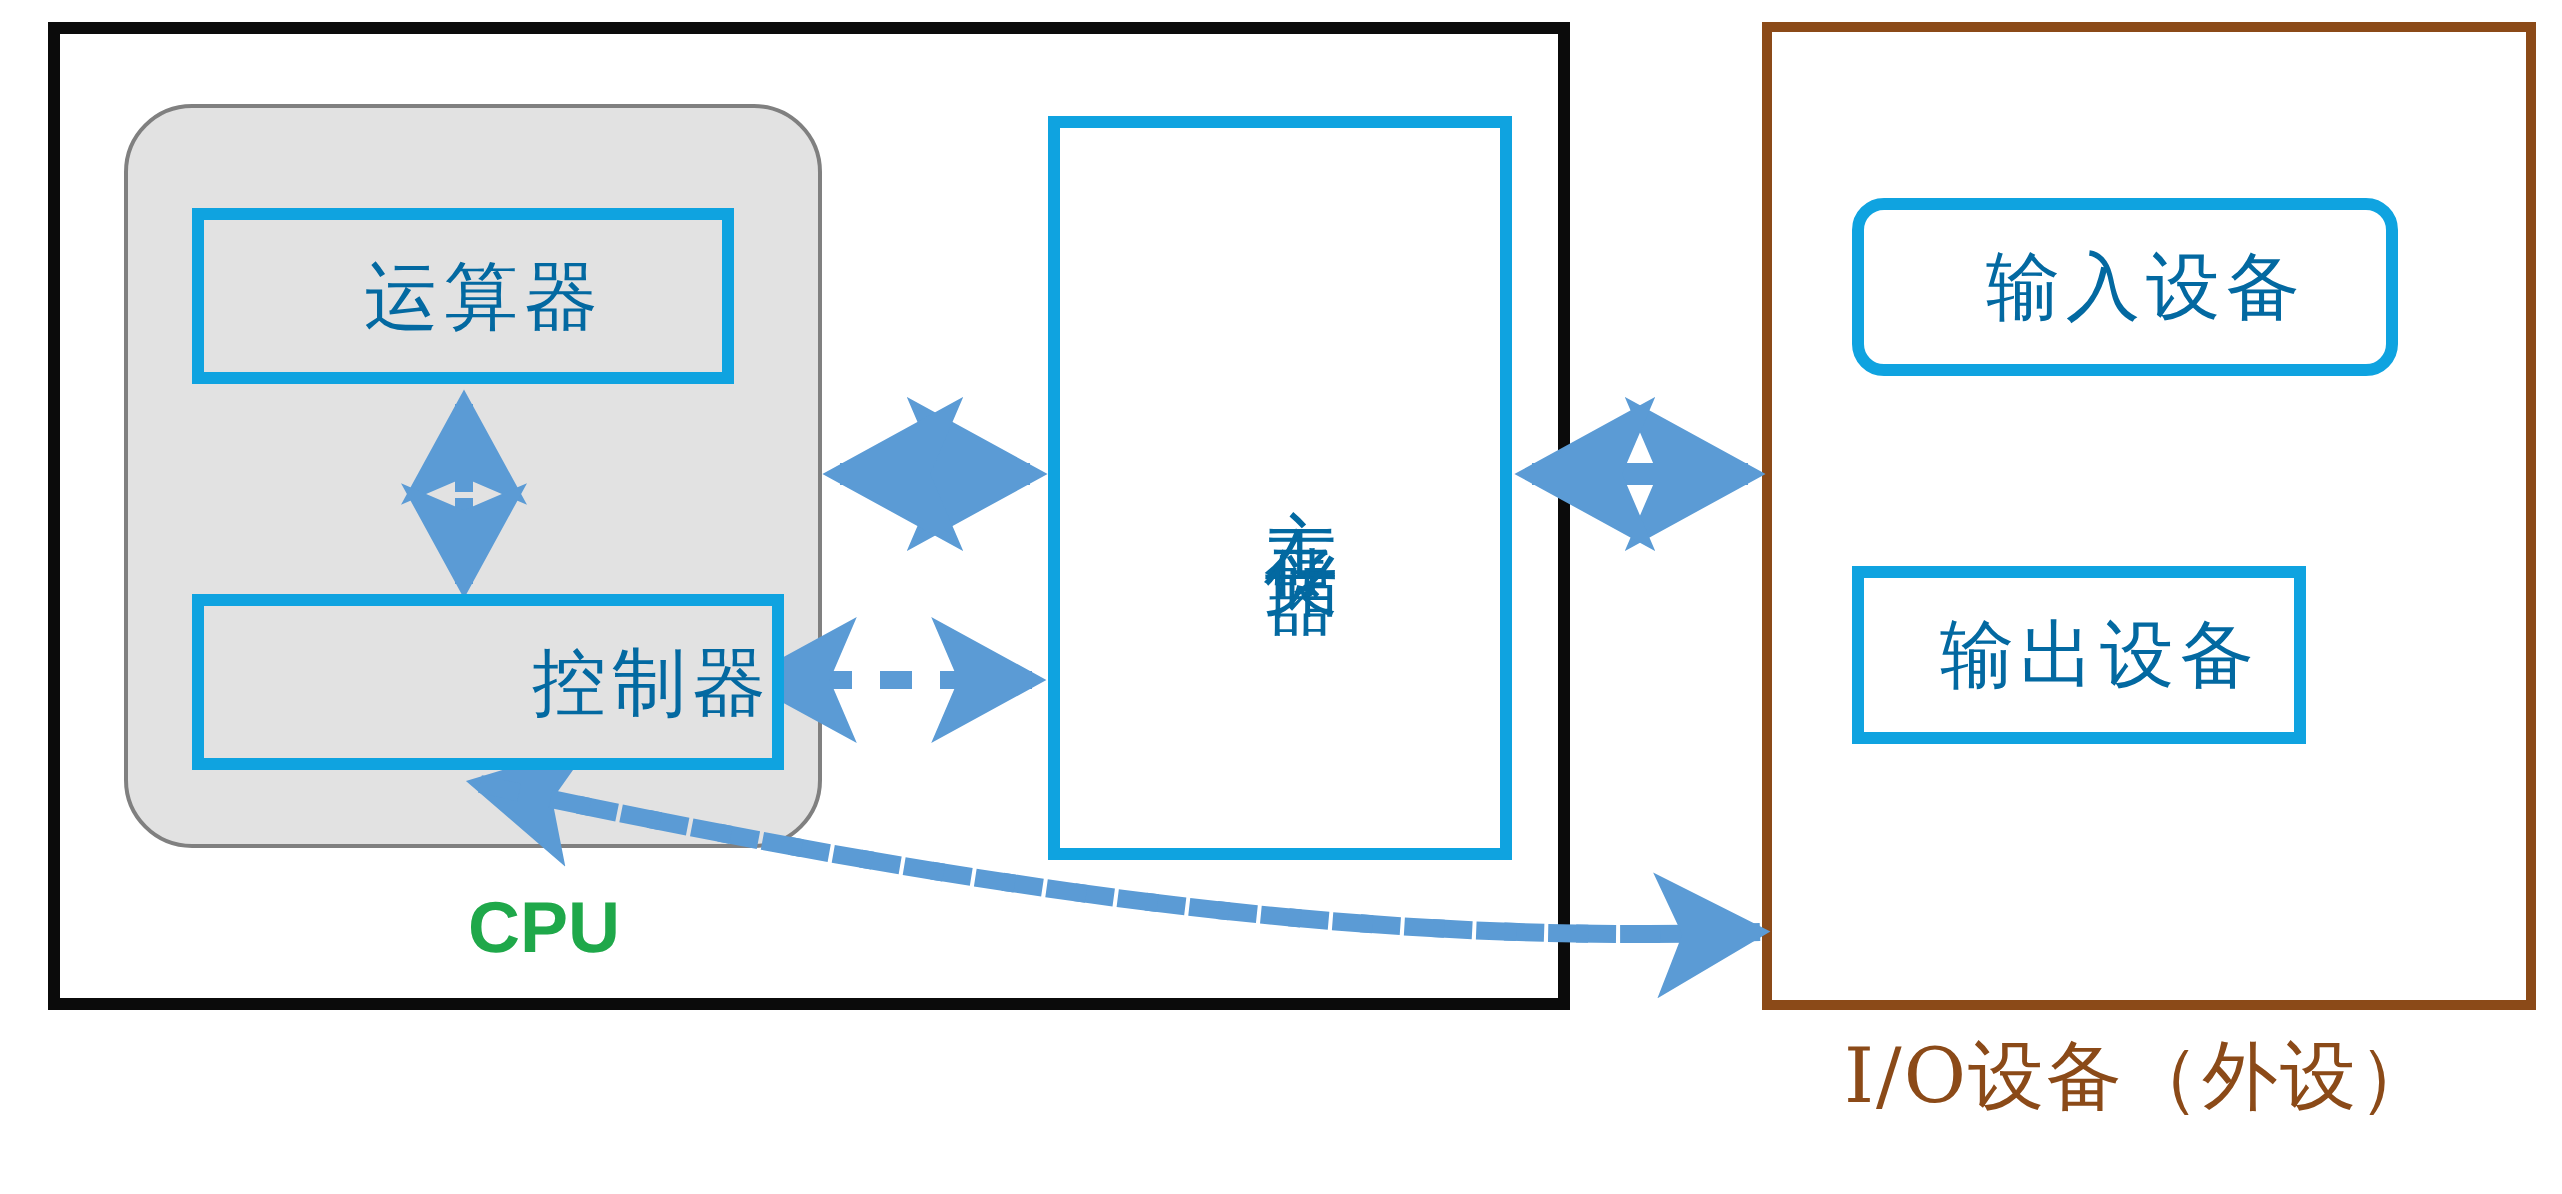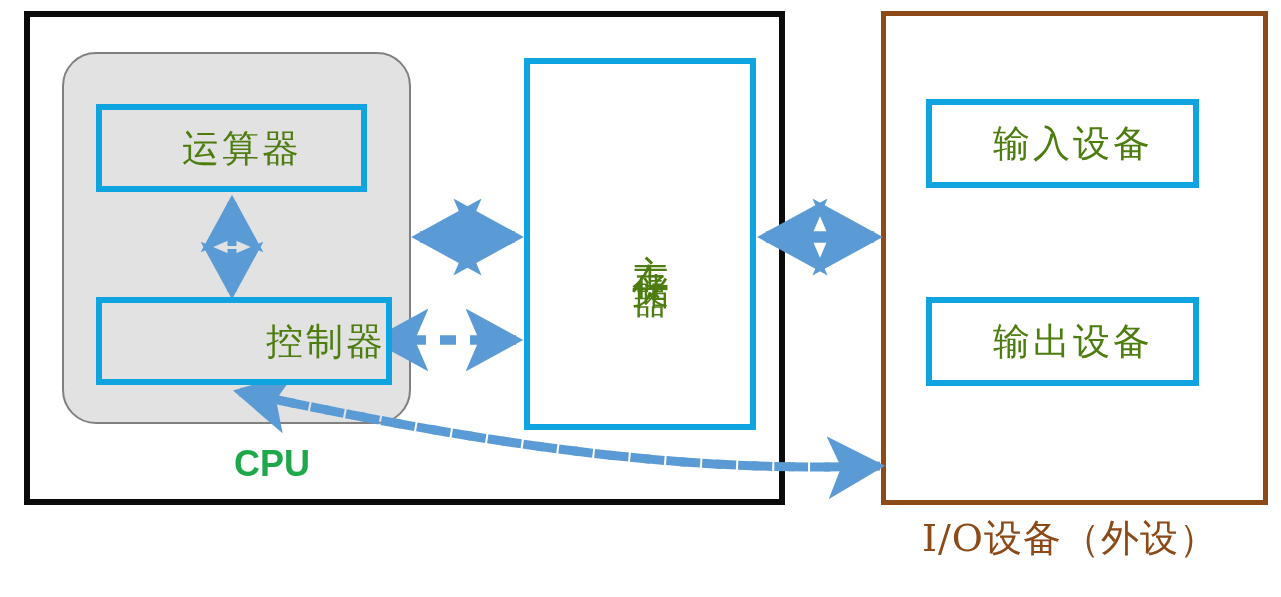--- a/index.html
+++ b/index.html
@@ -67,26 +67,26 @@
     align-items: center;
     justify-content: center;
     background: transparent;
   }
   .cyan-box.filled-gray { background: #e2e2e2; }
   .cyan-box.filled-white { background: #ffffff; }
 
   .box-alu        { left: 96px;  top: 104px; width: 271px; height: 88px; }
   .box-controller { left: 96px;  top: 297px; width: 296px; height: 88px; justify-content: flex-end; }
   .box-memory     { left: 524px; top: 58px;  width: 232px; height: 372px; }
-  .box-input      { left: 926px; top: 99px;  width: 273px; height: 89px; }
-  .box-output     { left: 926px; top: 297px; width: 273px; height: 89px; }
+  .box-input      { left: 926px; top: 99px;  width: 273px; height: 89px; border-radius: 16px; }
+  .box-output     { left: 926px; top: 283px; width: 227px; height: 89px; }
 
   .cjk-label {
     font-family: "DejaVu Serif", "Liberation Serif", serif;
-    color: #4d7c0f;
+    color: #0369a1;
     letter-spacing: 3px;
     white-space: nowrap;
     line-height: 1;
     margin-left: 21px;
   }
   .label-h { font-size: 37px; }
   .label-v {
     font-size: 37px;
     writing-mode: vertical-rl;
     text-orientation: upright;

